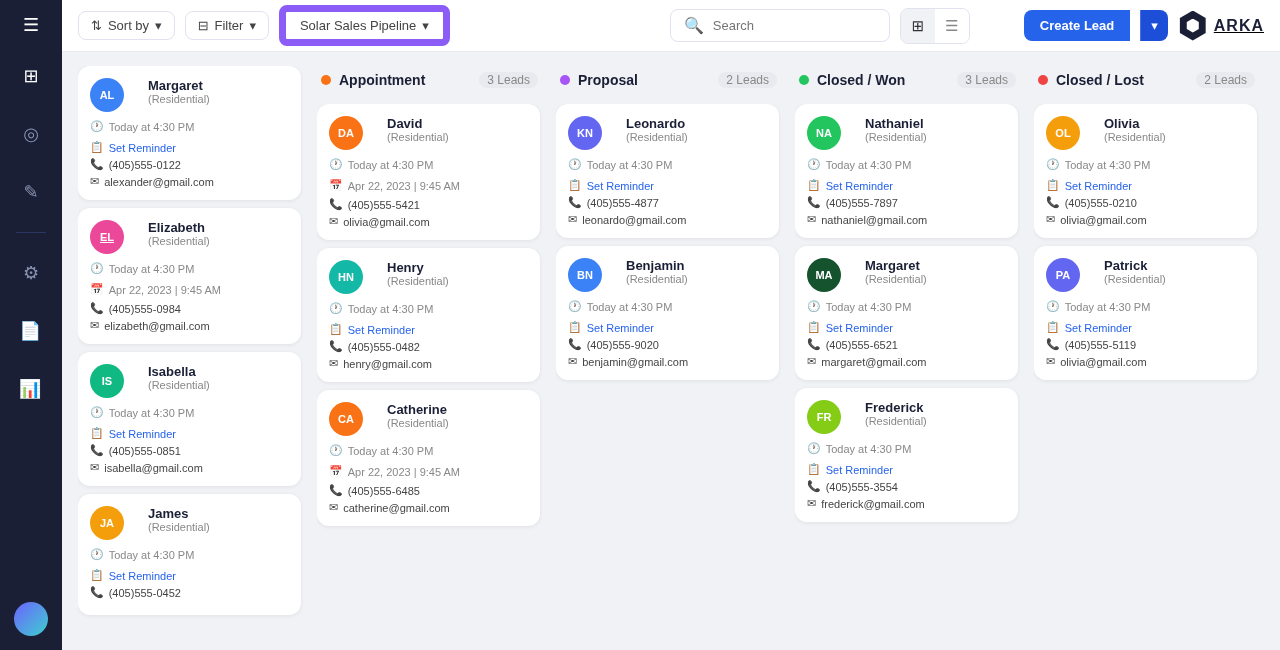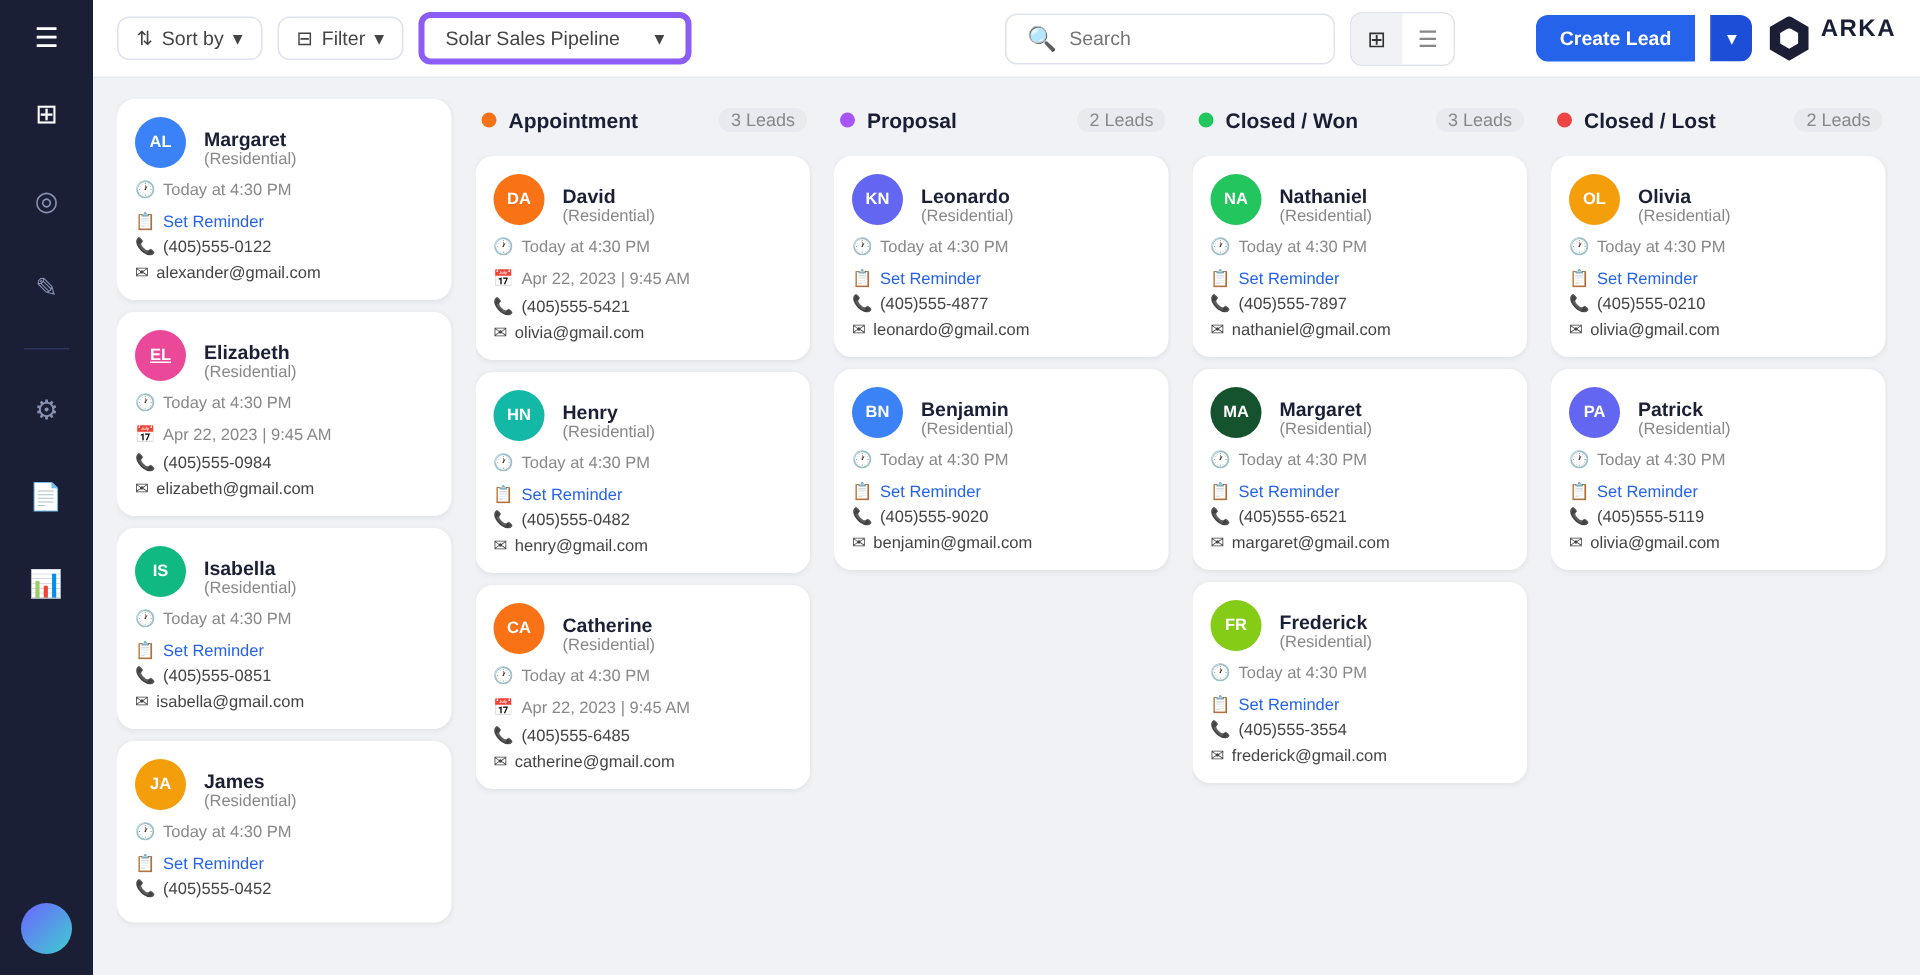--- a/index.html
+++ b/index.html
@@ -17,21 +17,21 @@
 
     
     .main { flex: 1; display: flex; flex-direction: column; overflow: hidden; }
 
     
     .topbar {
       height: 52px; background: #fff; display: flex; align-items: center; padding: 0 16px; gap: 10px; border-bottom: 1px solid #e8eaf0; flex-shrink: 0;
     }
     .topbar-sort { display: flex; align-items: center; gap: 6px; padding: 6px 12px; border: 1px solid #e0e3ef; border-radius: 8px; background: #fff; cursor: pointer; font-size: 13px; color: #444; }
     .topbar-filter { display: flex; align-items: center; gap: 6px; padding: 6px 12px; border: 1px solid #e0e3ef; border-radius: 8px; background: #fff; cursor: pointer; font-size: 13px; color: #444; }
-    .topbar-pipeline { display: flex; align-items: center; gap: 23px; padding: 6px 14px; border: 4px solid #8b5cf6; border-radius: 8px; background: #fff; cursor: pointer; font-size: 13px; color: #444; }
+    .topbar-pipeline { display: flex; align-items: center; gap: 6px; padding: 6px 14px; border: 7px solid #8b5cf6; border-radius: 8px; background: #fff; cursor: pointer; font-size: 13px; color: #444; }
     .topbar-spacer { flex: 1; }
     .search-box { display: flex; align-items: center; gap: 8px; padding: 6px 14px; border: 1px solid #e0e3ef; border-radius: 8px; background: #fff; width: 220px; }
     .search-box input { border: none; outline: none; font-size: 13px; color: #444; width: 100%; background: transparent; }
     .topbar-view-btns { display: flex; border: 1px solid #e0e3ef; border-radius: 8px; overflow: hidden; }
     .topbar-view-btn { width: 34px; height: 34px; display: flex; align-items: center; justify-content: center; cursor: pointer; font-size: 15px; color: #888; background: #fff; }
     .topbar-view-btn.active { background: #f0f2f5; color: #333; }
     .btn-create { background: #2563eb; color: #fff; border: none; border-radius: 8px 0 0 8px; padding: 8px 16px; font-size: 13px; font-weight: 600; cursor: pointer; margin-left: 44px; }
     .btn-create-arrow { background: #1d4ed8; color: #fff; border: none; border-radius: 0 8px 8px 0; padding: 8px 10px; font-size: 13px; cursor: pointer; border-left: 1px solid rgba(255,255,255,0.2); }
     .logo-text { font-size: 16px; font-weight: 800; color: #1a1f36; letter-spacing: 1px; }
 
@@ -52,21 +52,21 @@
     .col-count { font-size: 12px; color: #888; background: #e8eaf0; border-radius: 10px; padding: 1px 8px; }
 
     .col-cards { display: flex; flex-direction: column; gap: 8px; overflow-y: auto; flex: 1; padding-right: 2px; }
     .col-cards::-webkit-scrollbar { width: 4px; }
     .col-cards::-webkit-scrollbar-thumb { background: #d0d3e0; border-radius: 4px; }
 
     
     .card {
       background: #fff; border-radius: 12px; padding: 12px; box-shadow: 0 1px 4px rgba(0,0,0,0.07); cursor: pointer;
     }
-    .card-header { display: flex; align-items: flex-end; gap: 12px; margin-bottom: 8px; }
+    .card-header { display: flex; align-items: flex-start; gap: 24px; margin-bottom: 8px; }
     .avatar { width: 34px; height: 34px; border-radius: 50%; display: flex; align-items: center; justify-content: center; font-size: 11px; font-weight: 700; color: #fff; flex-shrink: 0; }
     .card-name { font-size: 13px; font-weight: 700; color: #1a1f36; }
     .card-type { font-size: 11px; color: #888; }
     .card-time { display: flex; align-items: center; gap: 5px; font-size: 11px; color: #888; margin-bottom: 8px; }
     .card-reminder { display: flex; align-items: center; gap: 5px; font-size: 11px; color: #2563eb; margin-bottom: 4px; font-weight: 500; }
     .card-phone { display: flex; align-items: center; gap: 5px; font-size: 11px; color: #444; margin-bottom: 4px; }
     .card-email { display: flex; align-items: center; gap: 5px; font-size: 11px; color: #444; }
     .card-appt { display: flex; align-items: center; gap: 5px; font-size: 11px; color: #888; margin-bottom: 6px; }
 
     
@@ -85,21 +85,21 @@
     .av-el { background: #ec4899; text-decoration: underline; }
     .av-hn { background: #14b8a6; }
     .av-bn { background: #3b82f6; }
     .av-ma { background: #14532d; }
     .av-pa { background: #6366f1; }
     .av-is { background: #10b981; }
     .av-ca { background: #f97316; }
     .av-fr { background: #84cc16; }
     .av-ja { background: #f59e0b; }
 
-    .brand-logo { display: flex; align-items: flex-start; gap: 6px; margin-left: auto; }
+    .brand-logo { display: flex; align-items: center; gap: 6px; margin-left: auto; text-decoration: underline; }
     .brand-hexagon { width: 30px; height: 30px; background: #1a1f36; clip-path: polygon(50% 0%, 93% 25%, 93% 75%, 50% 100%, 7% 75%, 7% 25%); display: flex; align-items: center; justify-content: center; }
     .brand-hexagon-inner { width: 14px; height: 14px; background: #fff; clip-path: polygon(50% 0%, 93% 25%, 93% 75%, 50% 100%, 7% 75%, 7% 25%); }
   </style>
 </head>
 <body>
 
 <div class="sidebar">
   <div class="sidebar-menu-icon">☰</div>
   <div class="sidebar-icon active">⊞</div>
   <div class="sidebar-icon">◎</div>

